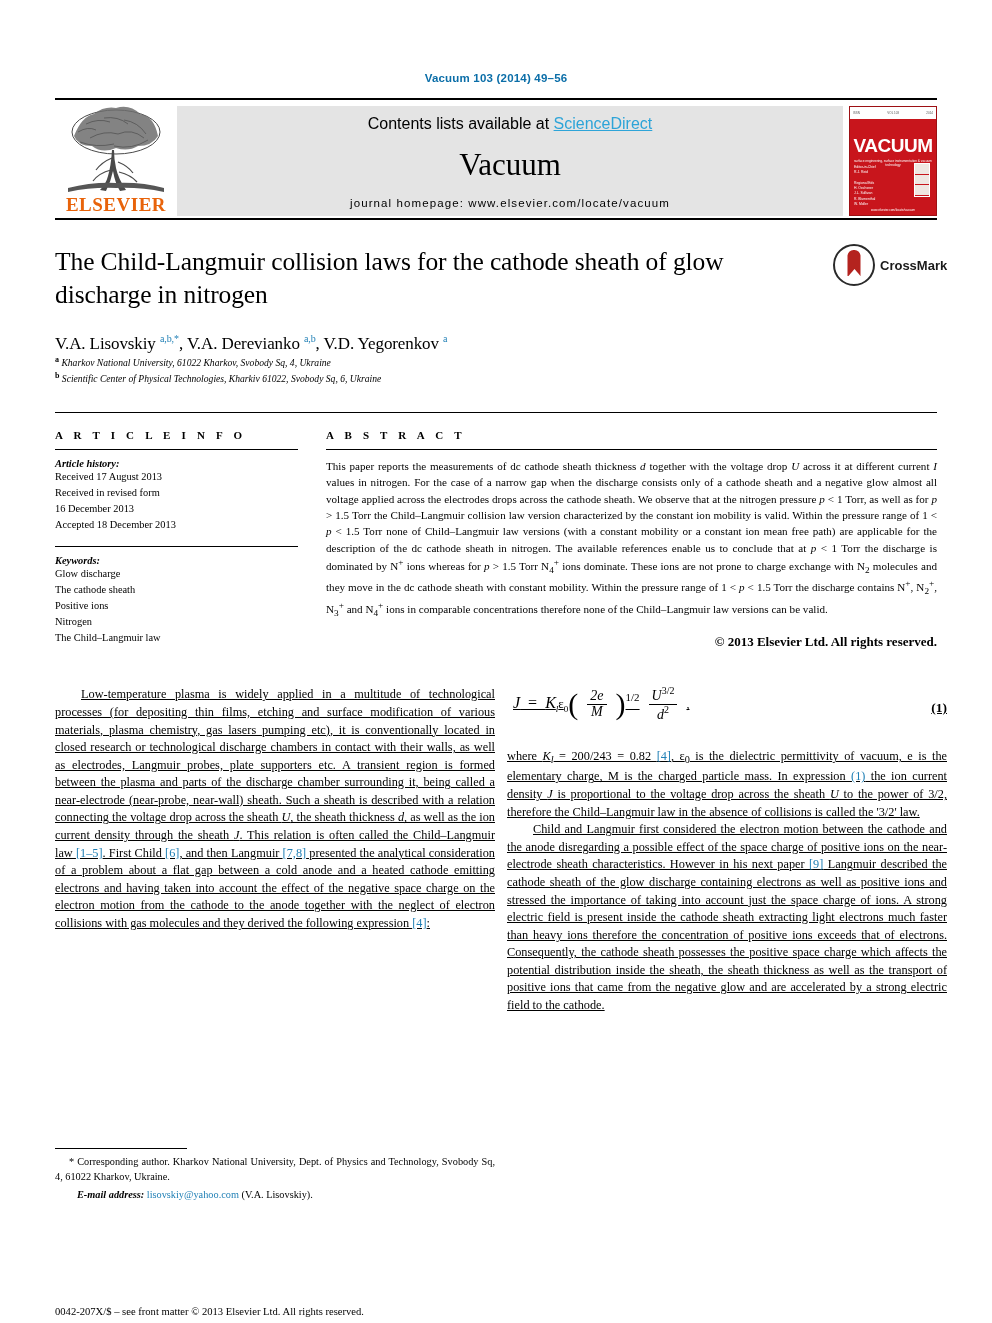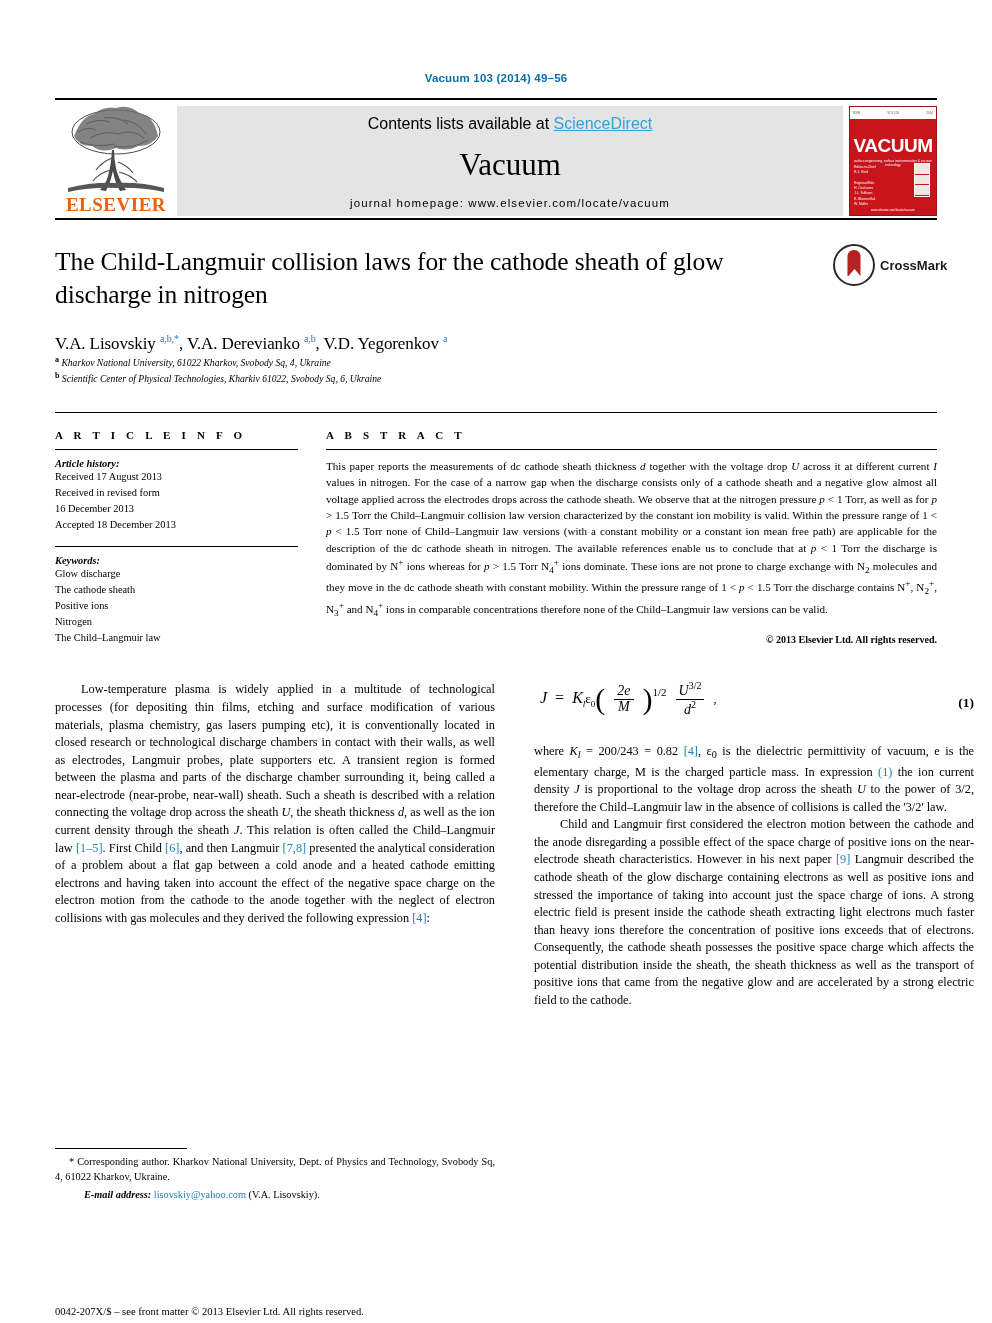--- a/index.html
+++ b/index.html
@@ -277,30 +277,31 @@
   }
   .abstract-text {
     font-size: 11.1px;
     line-height: 1.47;
     text-align: justify;
     margin-top: 2px;
   }
   .copyright {
     text-align: right;
     font-weight: bold;
-    font-size: 10px;
+    font-size: 13px;
     margin-top: 14px;
   }
 
   
   .body-wrap {
     margin: 36px 55px 0 55px;
     display: flex;
-    gap: 39px;
+    gap: 12px;
     position: relative;
+    text-decoration: underline;
   }
   .body-col {
     width: 440px;
     flex: 0 0 440px;
     font-size: 12.3px;
     line-height: 1.43;
     text-align: justify;
   }
   .body-col p { margin: 0; text-indent: 26px; }
   .ref { color: #1f7fb5; }
@@ -346,21 +347,21 @@
     font-size: 10.3px;
     line-height: 1.45;
   }
   .footnote .fn-rule {
     width: 132px;
     border-top: 1px solid #000;
     margin-bottom: 6px;
   }
   .footnote p { margin: 0; text-align: justify; }
   .fn-email { text-indent: 22px; margin-top: 3px !important; }
-  .fn-email i { font-style: italic; font-weight: bold; margin-left: 7px; }
+  .fn-email i { font-style: italic; font-weight: bold; }
   .fn-email a, .link { color: #1f7fb5; text-decoration: none; }
 
   
   .page-footer {
     position: absolute;
     left: 55px;
     top: 1304px;
     width: 440px;
     font-size: 10.6px;
     line-height: 1.45;

